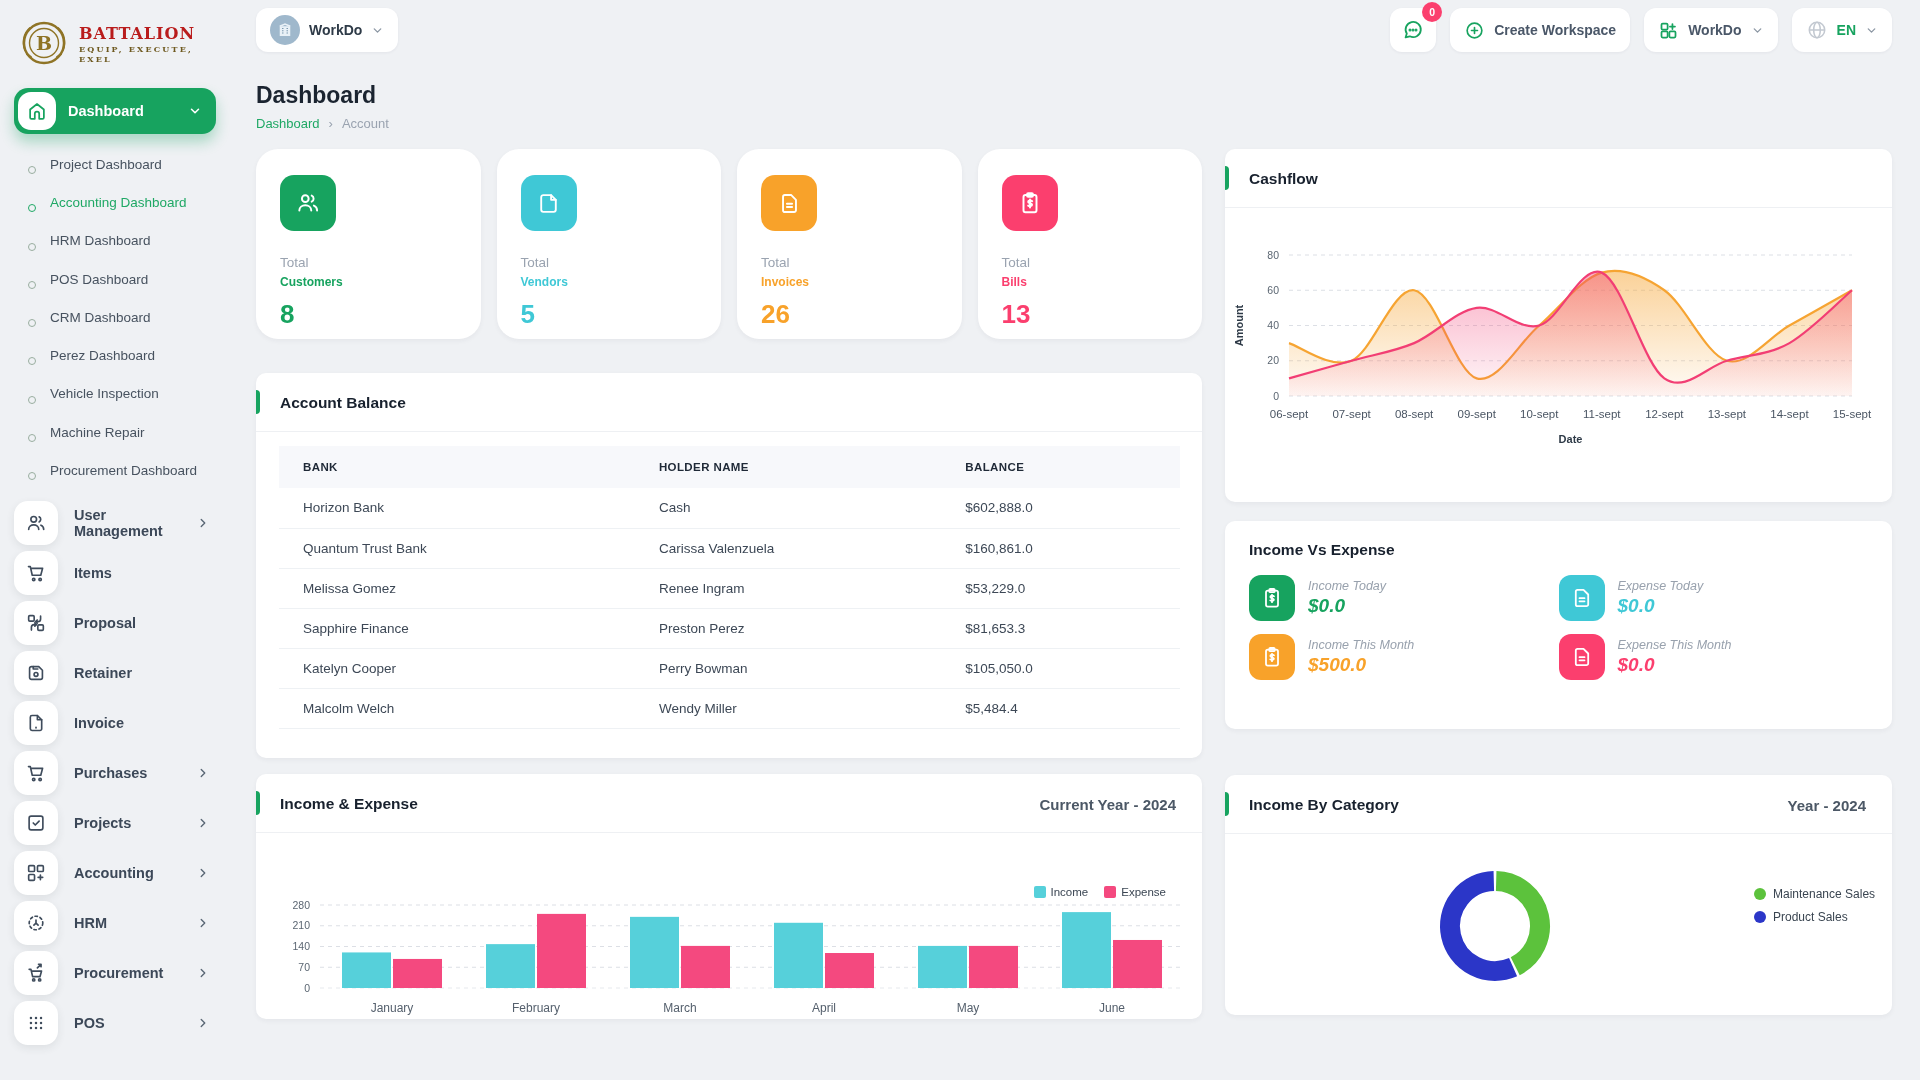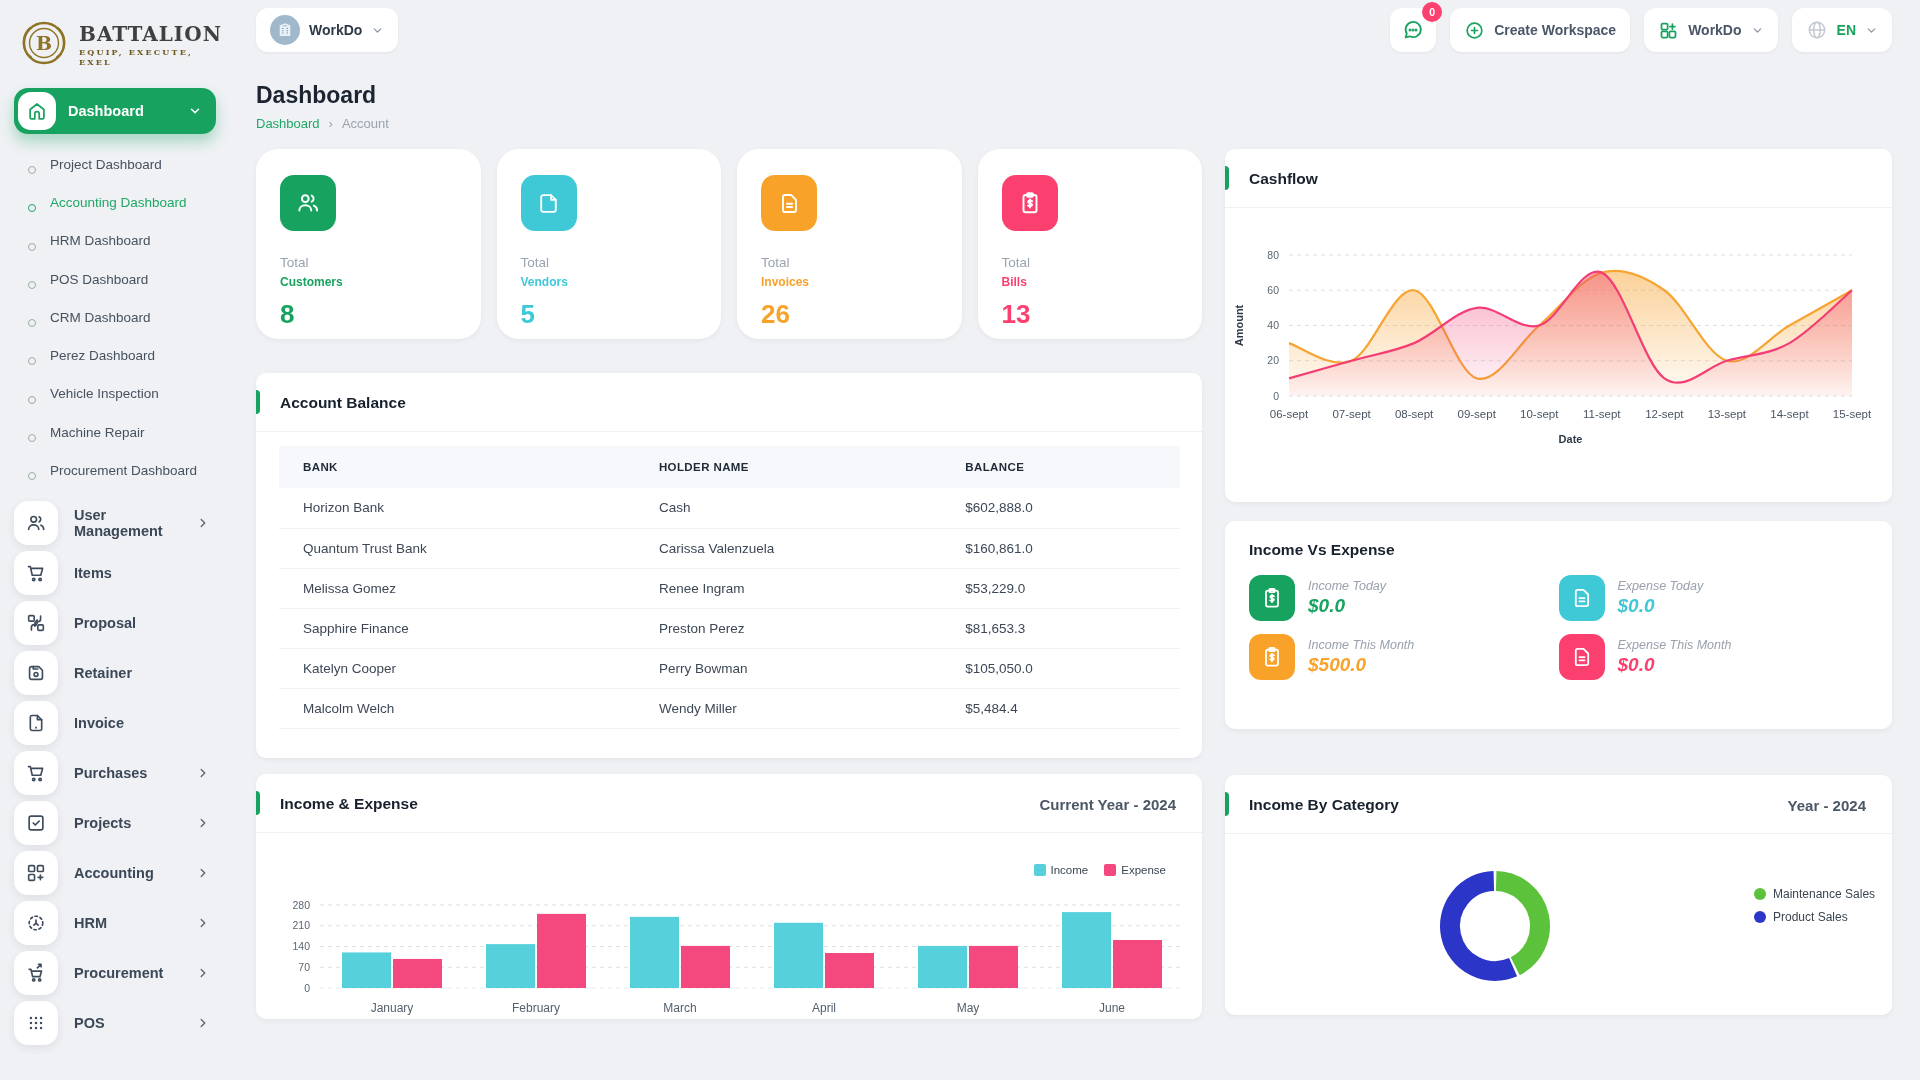--- a/index.html
+++ b/index.html
@@ -3,21 +3,21 @@
 <meta charset="utf-8">
 <style>
   * { margin:0; padding:0; box-sizing:border-box; }
   html,body { width:1920px; height:1080px; overflow:hidden; }
   body { background:#eff1f4; font-family:"Liberation Sans","DejaVu Sans",sans-serif; color:#3d4856; }
   svg { display:block; }
 
   
   .sidebar { position:fixed; left:0; top:0; width:230px; height:1080px; padding:14px 14px 0 14px; overflow:hidden; }
   .brand { display:flex; align-items:center; gap:7px; padding:2px 0 0 2px; cursor:pointer; }
-  .brand-name { font-family:"DejaVu Serif","Liberation Serif",serif; font-weight:bold; font-size:20px; letter-spacing:1px; color:#404040; }
+  .brand-name { font-family:"DejaVu Serif","Liberation Serif",serif; font-weight:bold; font-size:16px; letter-spacing:1px; color:#b91c1c; }
   .brand-tag { font-family:"DejaVu Serif","Liberation Serif",serif; font-weight:bold; font-size:8px; letter-spacing:2.2px; color:#6e591f; margin-top:1px; }
   .dash-btn { margin-top:16px; height:46px; background:#17a35f; border-radius:14px; display:flex; align-items:center; gap:12px; padding:0 14px 0 4px; color:#fff; font-weight:bold; font-size:14.5px; box-shadow:0 8px 14px rgba(23,163,95,.32); cursor:pointer; }
   .dash-ic { width:38px; height:38px; background:#fff; border-radius:13px; display:grid; place-items:center; flex:none; }
   .dash-btn .chev { margin-left:auto; }
   .submenu { list-style:none; margin:12px 0 2px; padding:0 0 0 14px; }
   .submenu li { display:flex; align-items:flex-end; gap:14px; padding:10px 0; font-size:13.5px; color:#47525f; cursor:pointer; line-height:1.35; }
   .submenu li .dot { width:8px; height:8px; border:1.6px solid #98ad9f; border-radius:50%; flex:none; margin-top:3px; }
   .submenu li.active { color:#1fa865; }
   .submenu li.active .dot { border-color:#1fa865; }
   .mainmenu { list-style:none; margin:8px 0 0; padding:0; }
@@ -57,21 +57,21 @@
   .accent { position:absolute; left:0; top:17px; width:4px; height:24px; background:#17a35f; border-radius:0 4px 4px 0; }
   .panel-title { font-size:15.5px; font-weight:bold; color:#18212e; }
   .panel-sub { font-size:15px; font-weight:bold; color:#4c5866; }
 
   .panel-ab { height:385px; margin-bottom:16px; overflow:hidden; }
   .ab-table { border-collapse:collapse; margin:14px 22px 0 23px; width:901px; table-layout:fixed; }
   .ab-table th { background:#f7f8fb; font-size:11.5px; font-weight:bold; color:#1f2937; text-align:left; padding:15px 8px 15px 24px; letter-spacing:.4px; }
   .ab-table td { font-size:13.5px; color:#3d4856; padding:11px 8px; padding-left:24px; border-bottom:1px solid #eef1f4; height:40px; }
 
   .panel-ie { height:245px; overflow:hidden; }
-  .bar-legend { position:absolute; right:36px; top:90px; display:flex; gap:16px; align-items:center; font-size:11.5px; color:#3b4653; }
+  .bar-legend { position:absolute; right:36px; top:112px; display:flex; gap:16px; align-items:center; font-size:11.5px; color:#3b4653; }
   .bar-legend .item { display:flex; gap:5px; align-items:center; }
   .bar-legend .sq { width:12px; height:12px; border-radius:2px; }
 
   .panel-cf { height:353px; margin-bottom:19px; overflow:hidden; }
   .panel-ive { height:208px; margin-bottom:46px; overflow:hidden; }
   .ive-hd { padding:20px 26px 6px 24px; border-bottom:none; }
   .ive-grid { display:grid; grid-template-columns:1fr 1fr; gap:13px 0; padding:10px 24px;font-style:italic; }
   .ive-tile { display:flex; gap:13px; align-items:center; }
   .ive-ic { width:46px; height:46px; border-radius:12px; display:grid; place-items:center; color:#fff; flex:none; }
   .ive-label { font-size:12.5px; color:#98a1ad; }

